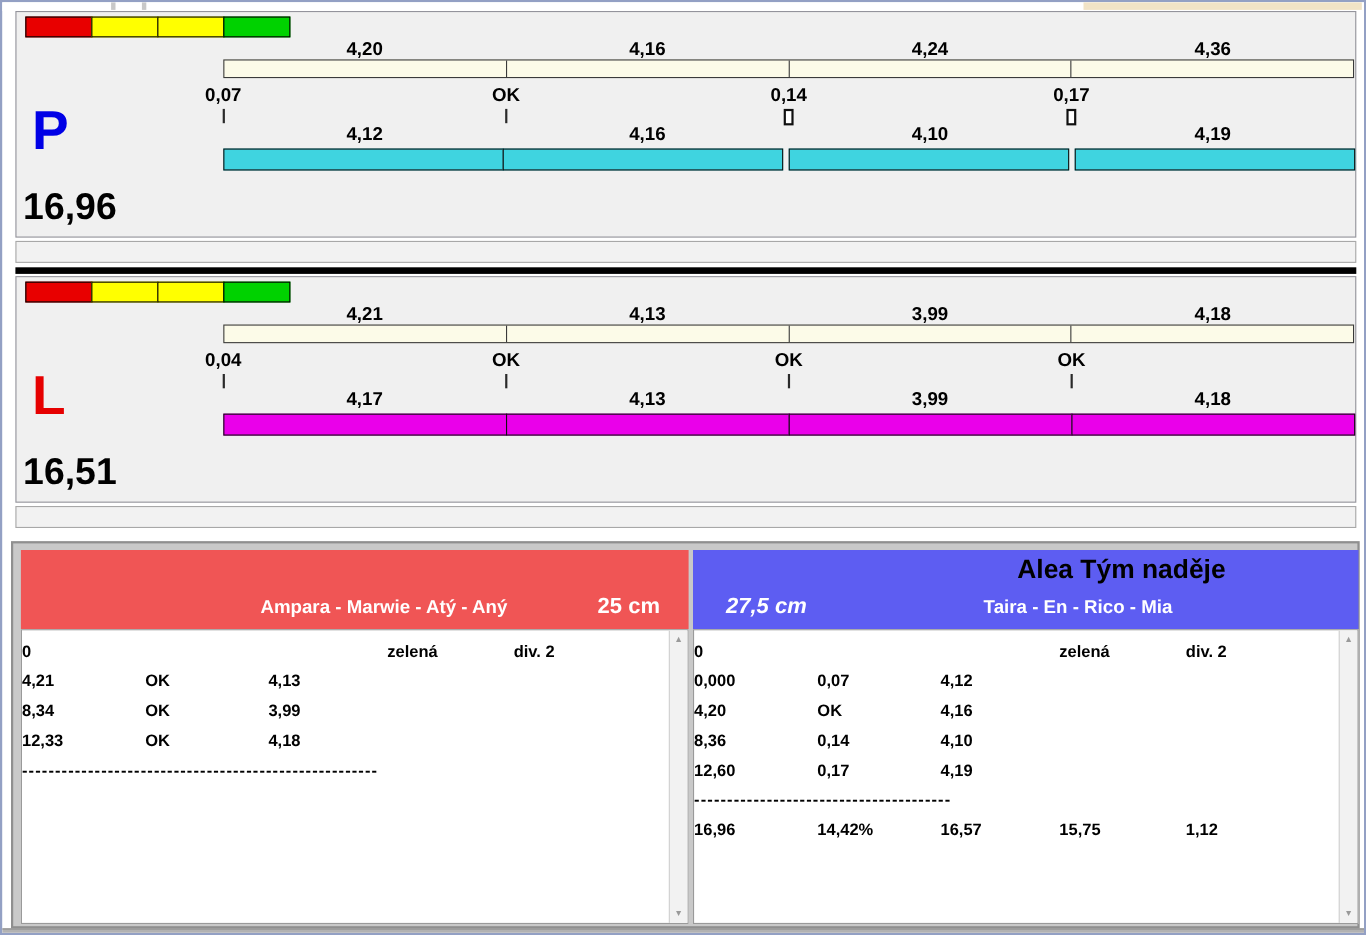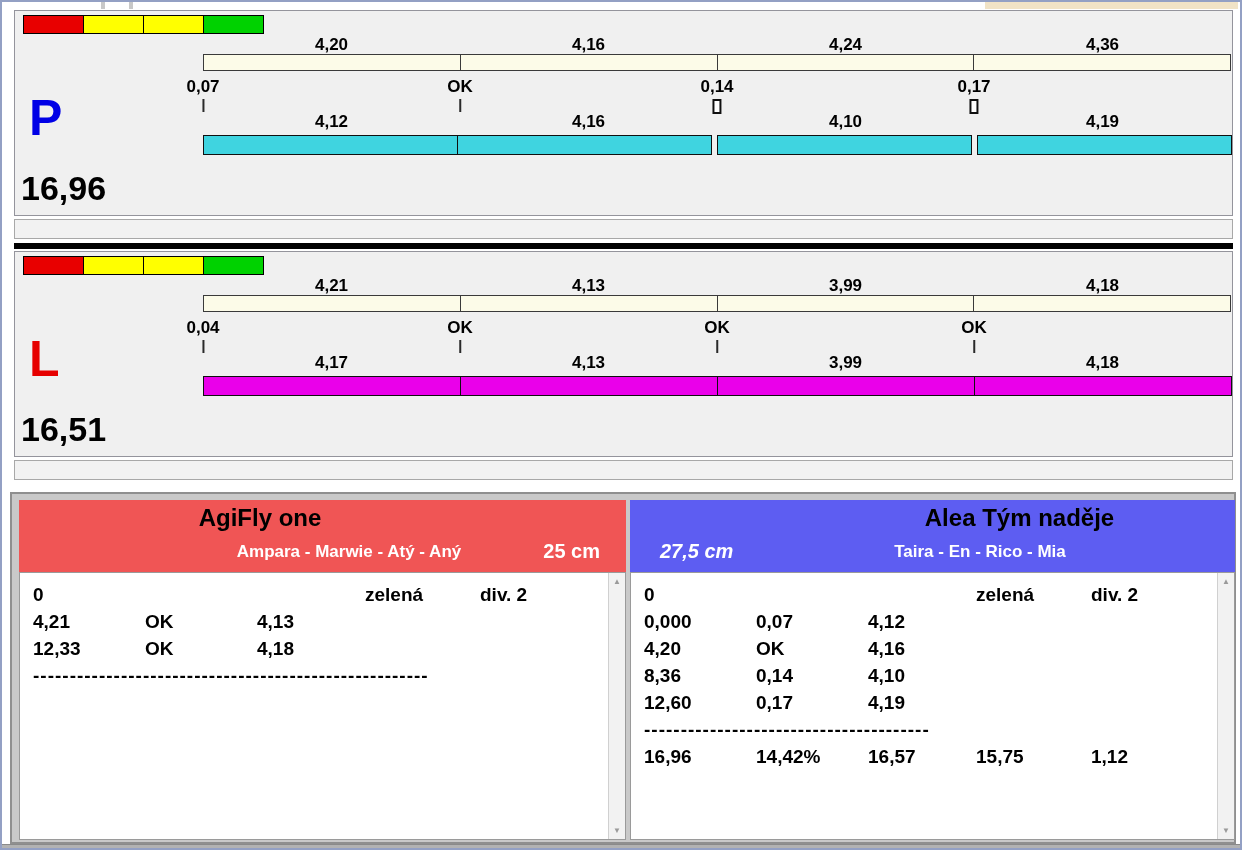--- a/index.html
+++ b/index.html
@@ -60,21 +60,21 @@
   .height-label { position:absolute; top:40px; font-size:20px; font-weight:bold; color:#ffffff; white-space:nowrap; }
   #hdr-0 .height-label { right:26px; }
   #hdr-1 .height-label { left:30px;font-style:italic; }
 
   .datetime { position:absolute; left:487px; top:4px; width:262px; height:30px; background:#ffffff; border:1px solid #8a8a8a;
               font-size:21px; color:#000; text-align:center; line-height:28px; z-index:3; white-space:nowrap; }
 
   .rtable { position:absolute; top:78px; height:268px; background:#ffffff; border:1px solid #9a9a9a; padding-top:11px; overflow:hidden; }
   #tbl-0 { left:7px;   width:607px; }
   #tbl-1 { left:618px; width:605px; }
-  .trow { height:27px; padding-left:13px; font-size:19px; font-weight:bold; color:#000; white-space:nowrap; }
+  .trow { height:27px; padding-left:0; font-size:15px; font-weight:bold; color:#000; white-space:nowrap; }
   .tcell { display:inline-block; }
   .tcell:nth-child(1) { width:112px; }
   .tcell:nth-child(2) { width:112px; }
   .tcell:nth-child(3) { width:108px; }
   .tcell:nth-child(4) { width:115px; }
   .trow.dashes { letter-spacing:1px; }
 
   .scrollbar { position:absolute; right:0; top:0; bottom:0; width:17px; background:#f2f2f2; border-left:1px solid #d0d0d0; z-index:2; }
   .sb-arrow { position:absolute; left:0; width:100%; text-align:center; font-size:8px; color:#9a9a9a; cursor:default; }
   .sb-up { top:4px; } .sb-down { bottom:4px; }
@@ -202,39 +202,39 @@
       <div class="bseg" style="background: rgb(234, 0, 234);"></div>
     </div>
 
     <div class="panel-total">16,51</div>
   </div>
   <div class="thin-strip" id="strip-l"></div>
 
   <div id="bottom">
 
     <div class="team-header" id="hdr-0" style="background: rgb(240, 85, 85);">
-      <div class="team-title">AgiFly one</div>
       <div class="team-members">Ampara - Marwie - Atý - Aný</div>
       <div class="height-label">25 cm</div>
     </div>
 
     <div class="team-header" id="hdr-1" style="background: rgb(93, 93, 242);">
       <div class="team-title">Alea Tým naděje</div>
       <div class="team-members">Taira - En - Rico - Mia</div>
       <div class="height-label">27,5 cm</div>
     </div>
 
 
     <div class="rtable" id="tbl-0">
       <div class="scrollbar">
         <div class="sb-arrow sb-up">▲</div>
         <div class="sb-arrow sb-down">▼</div>
       </div>
     <div class="trow"><span class="tcell">0</span><span class="tcell"></span><span class="tcell"></span><span class="tcell">zelená</span><span class="tcell">div. 2</span></div>
         <div class="trow"><span class="tcell">4,21</span><span class="tcell">OK</span><span class="tcell">4,13</span><span class="tcell"></span><span class="tcell"></span></div>
+        <div class="trow"><span class="tcell">8,34</span><span class="tcell">OK</span><span class="tcell">3,99</span><span class="tcell"></span><span class="tcell"></span></div>
         <div class="trow"><span class="tcell">12,33</span><span class="tcell">OK</span><span class="tcell">4,18</span><span class="tcell"></span><span class="tcell"></span></div>
         <div class="trow dashes">------------------------------------------------------</div>
       </div>
 
     <div class="rtable" id="tbl-1">
       <div class="scrollbar">
         <div class="sb-arrow sb-up">▲</div>
         <div class="sb-arrow sb-down">▼</div>
       </div>
     <div class="trow"><span class="tcell">0</span><span class="tcell"></span><span class="tcell"></span><span class="tcell">zelená</span><span class="tcell">div. 2</span></div>

